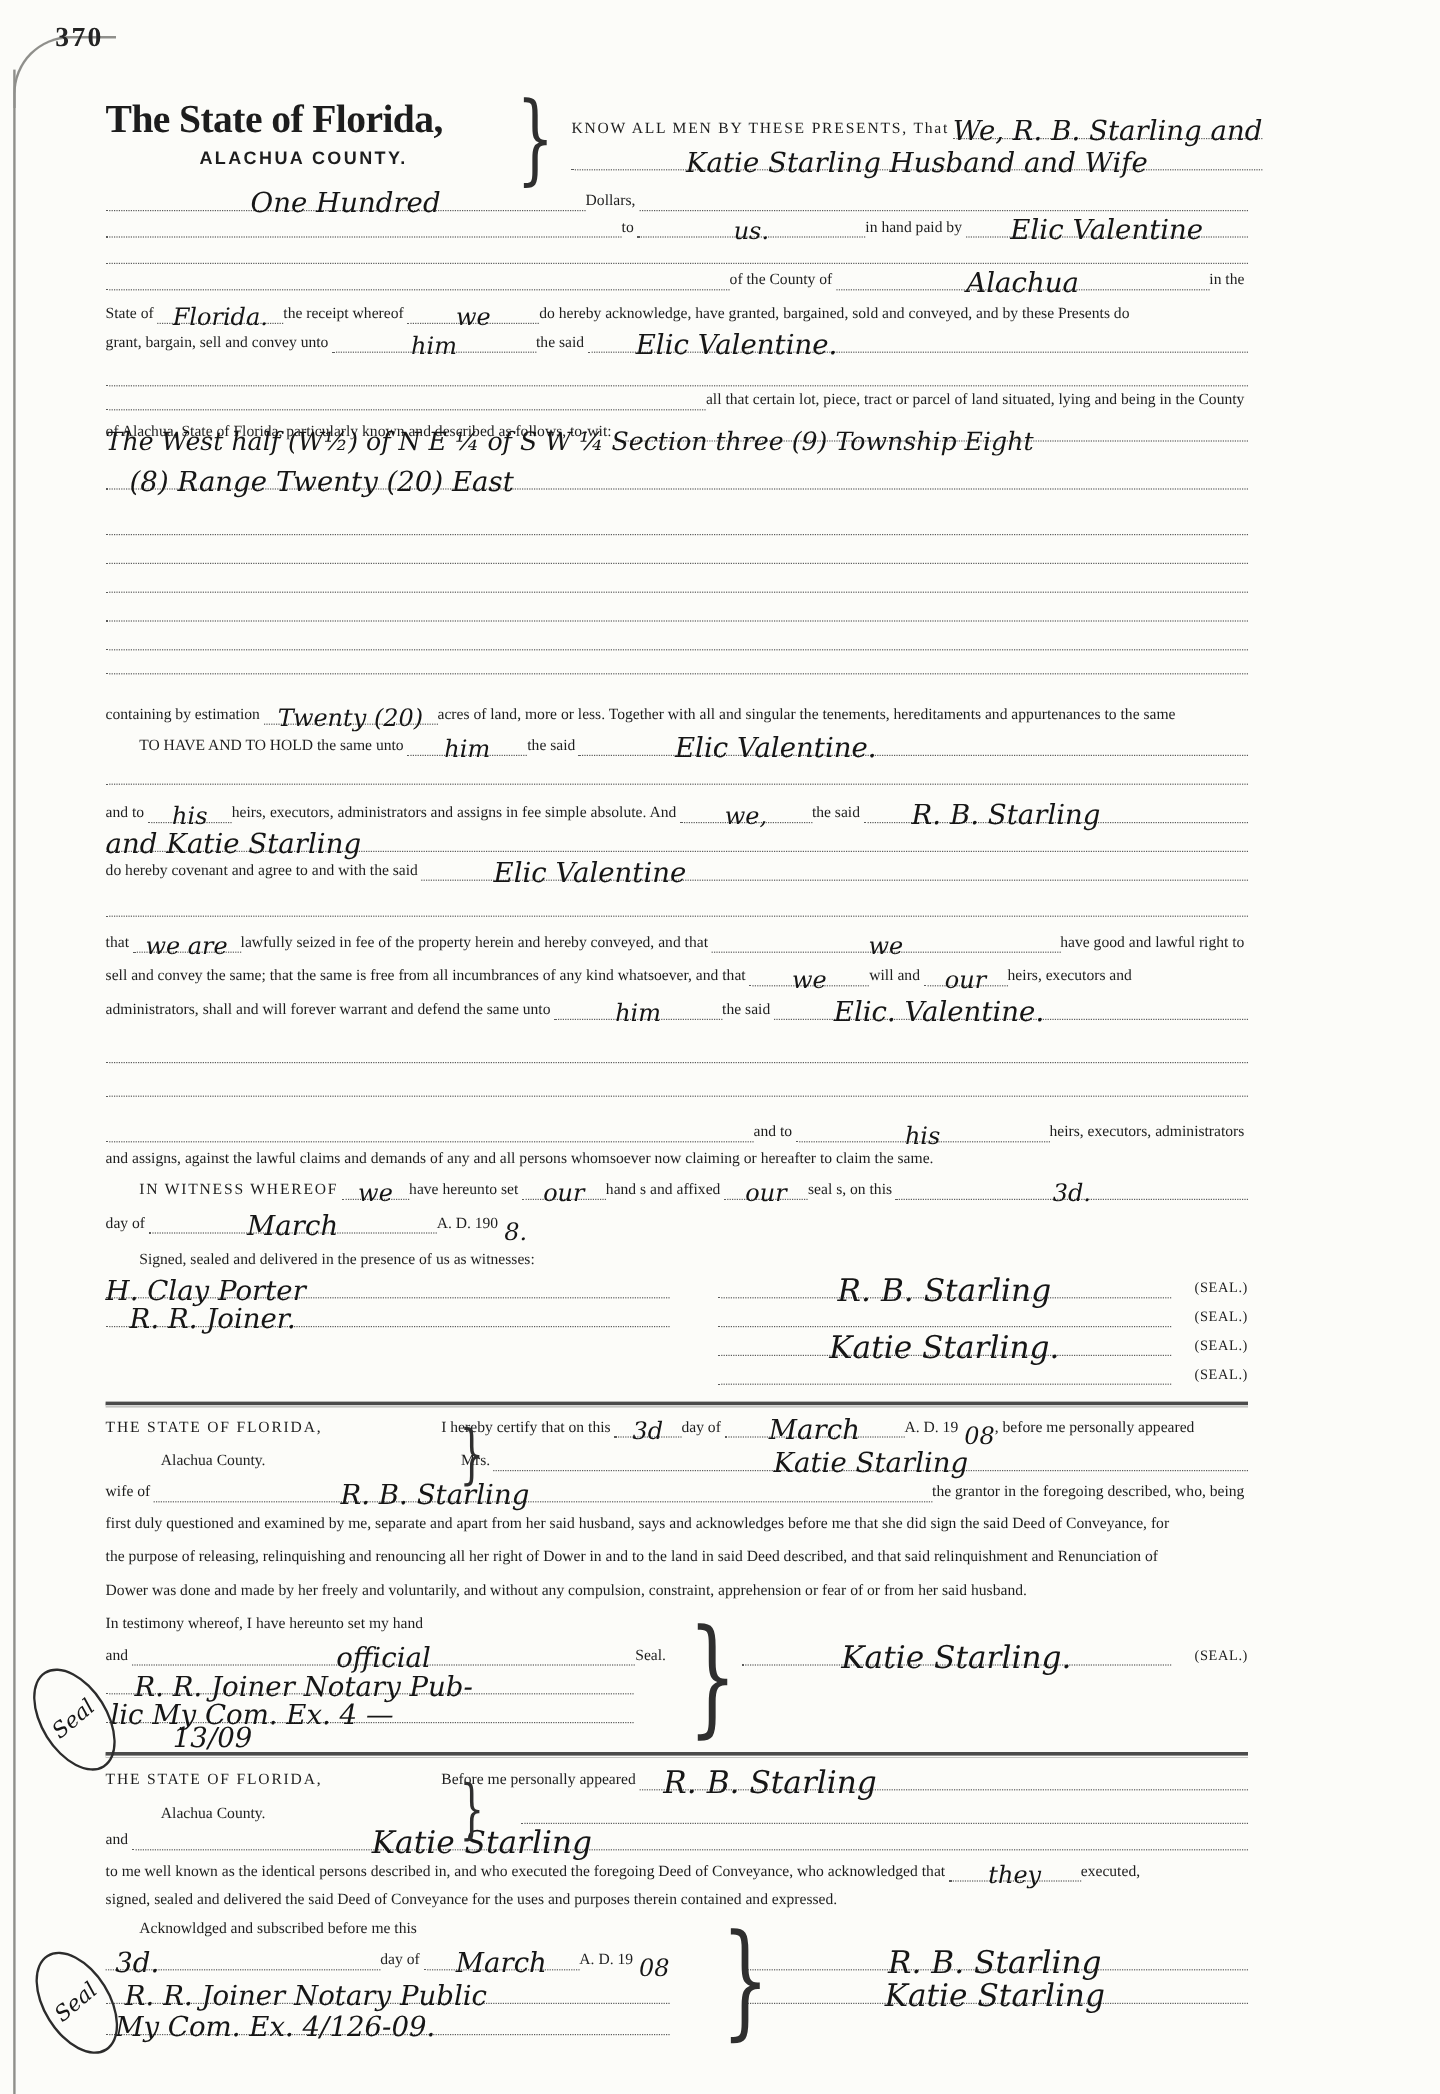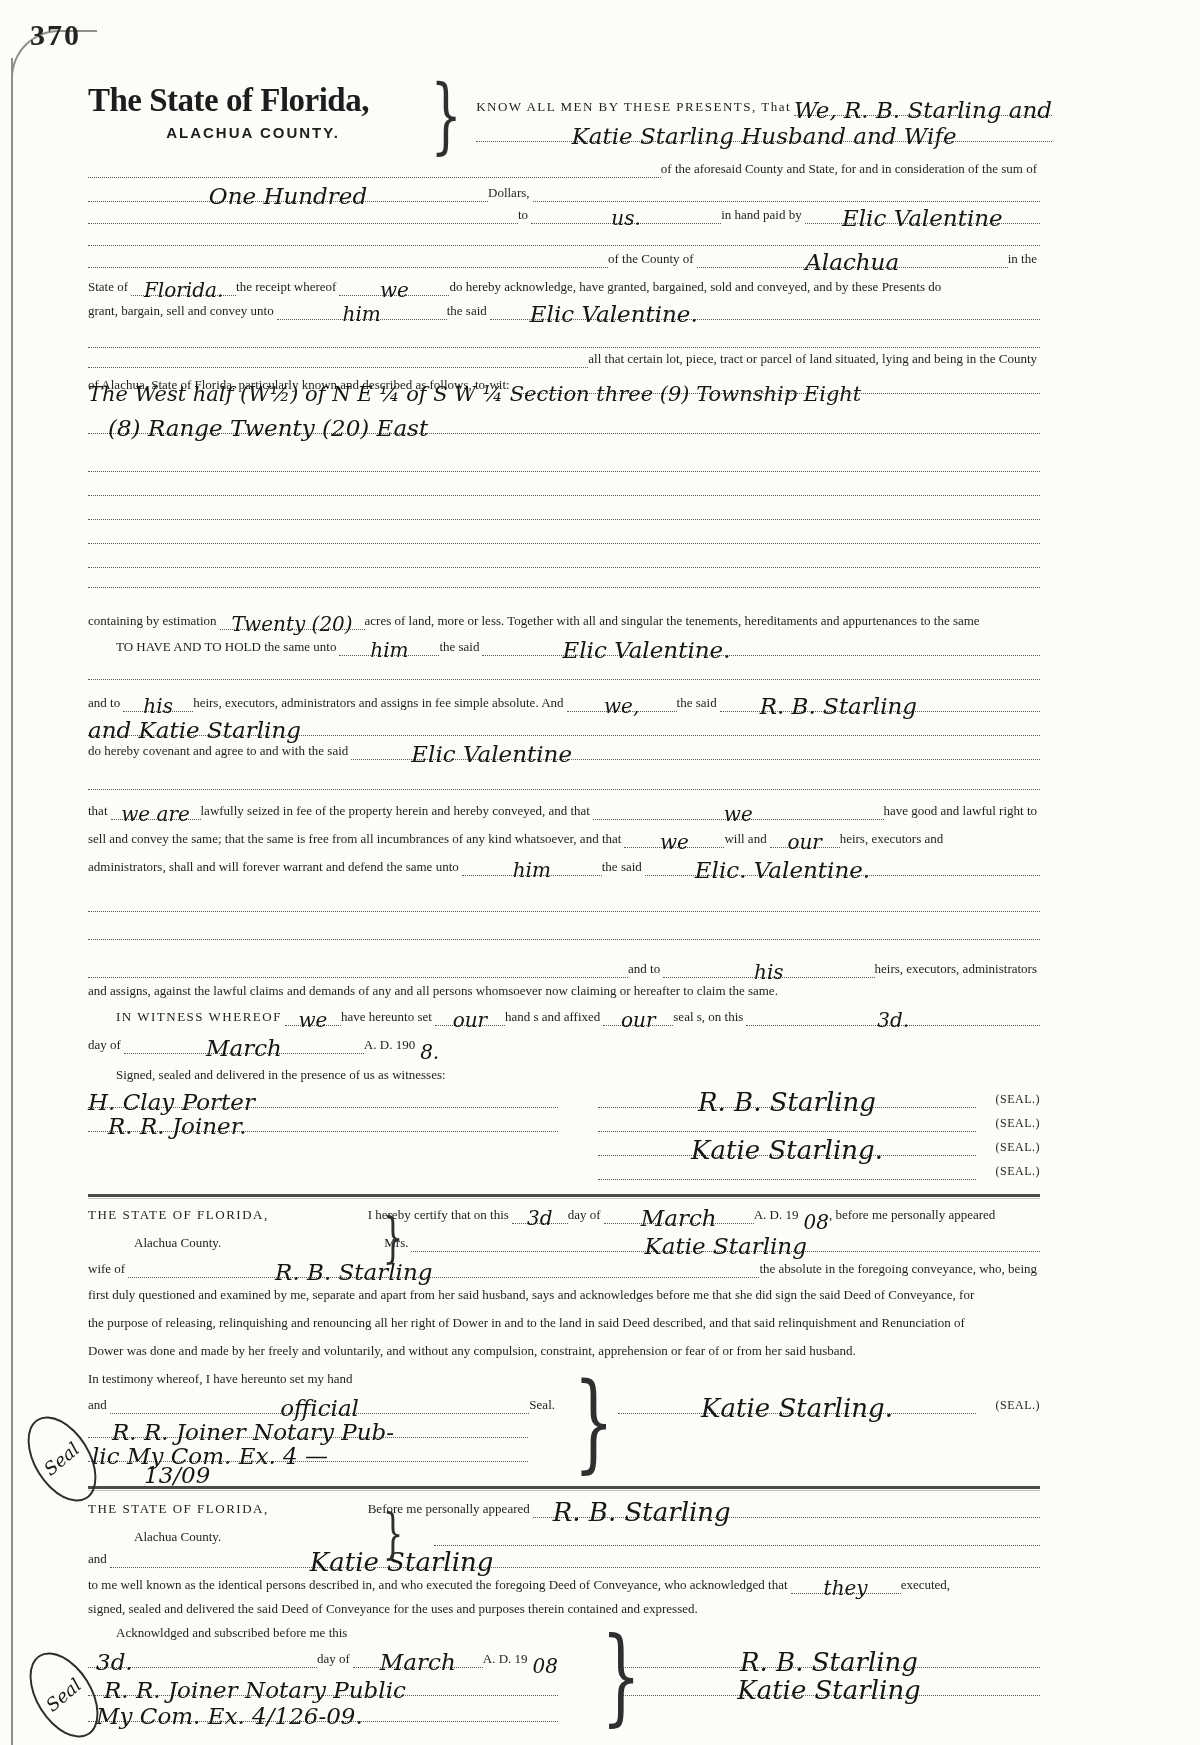--- a/index.html
+++ b/index.html
@@ -1,20 +1,20 @@
 <!DOCTYPE html>
 <html><head>
 <meta charset="utf-8">
 <style>
   *{box-sizing:border-box}
   body{margin:0;background:#e9e9e5}
   .page{position:relative;width:1200px;height:1745px;background:#fcfcf9;font-family:"Liberation Serif",serif;color:#1d1d1d;overflow:hidden}
   .edge{position:absolute;left:11px;top:58px;bottom:0;width:0;border-left:2px solid #8f8f8b}
   .corner{position:absolute;left:11px;top:30px;width:86px;height:60px;border-top:2px solid #8f8f8b;border-left:2px solid #8f8f8b;border-top-left-radius:48px}
-  .pageno{position:absolute;left:30px;top:18px;font-size:30px;font-weight:bold;letter-spacing:2px;color:#242424}
+  .pageno{position:absolute;left:46px;top:18px;font-size:23px;font-weight:bold;letter-spacing:2px;color:#242424}
   .content{position:absolute;left:88px;top:0;width:952px;padding-top:84px}
   .line{display:flex;align-items:flex-end;height:18px;font-size:13px;white-space:nowrap}
   .rule{border-bottom:1px dotted #5a5a5a;height:12px}
   .p{flex:0 0 auto;padding:0 3px 1px 0}
   .ind{margin-left:28px}
   .sc{letter-spacing:1.5px}
   .blank{flex:1 1 auto;display:flex;justify-content:center;align-items:flex-end;border-bottom:1px dotted #5a5a5a;height:16px}
   .nb{border-bottom:none}
   .hl{justify-content:flex-start}
   .hw{font-family:"DejaVu Serif",serif;font-style:italic;color:#161616;font-size:20px;line-height:10px;white-space:nowrap}
@@ -64,24 +64,20 @@
             </span>
         </div>
         <div class="line" style="height:26px">
           <span class="blank">
               <span class="hw lg hl">Katie Starling Husband and Wife</span>
             </span>
         </div>
       </div>
     </div>
 
-    <div class="line" style="margin-top:8px">
-      <span class="blank"></span>
-      <span class="p">of the aforesaid County and State, for and in consideration of the sum of</span>
-    </div>
     <div class="line" style="margin-top:6px">
       <span class="blank" style="flex:0 0 400px">
           <span class="hw lg">One Hundred</span>
         </span>
       <span class="p">Dollars,</span>
       <span class="blank"></span>
     </div>
     <div class="line" style="margin-top:4px">
       <span class="blank" style="flex:0 0 430px"></span>
       <span class="p">to</span>
@@ -346,21 +342,21 @@
         <span class="p">Mrs.</span>
         <span class="blank">
             <span class="hw lg">Katie Starling</span>
           </span>
       </div>
       <div class="line" style="margin-top:8px">
         <span class="p">wife of</span>
         <span class="blank">
             <span class="hw lg" style="margin-right:180px">R. B. Starling</span>
           </span>
-        <span class="p">the absolute in the foregoing conveyance, who, being</span>
+        <span class="p">the grantor in the foregoing described, who, being</span>
       </div>
       <div class="line" style="margin-top:8px">
           <span class="p">first duly questioned and examined by me, separate and apart from her said husband, says and acknowledges before me that she did sign the said Deed of Conveyance, for</span>
         </div>
       <div class="line" style="margin-top:10px">
           <span class="p">the purpose of releasing, relinquishing and renouncing all her right of Dower in and to the land in said Deed described, and that said relinquishment and Renunciation of</span>
         </div>
       <div class="line" style="margin-top:10px">
           <span class="p">Dower was done and made by her freely and voluntarily, and without any compulsion, constraint, apprehension or fear of or from her said husband.</span>
         </div>

